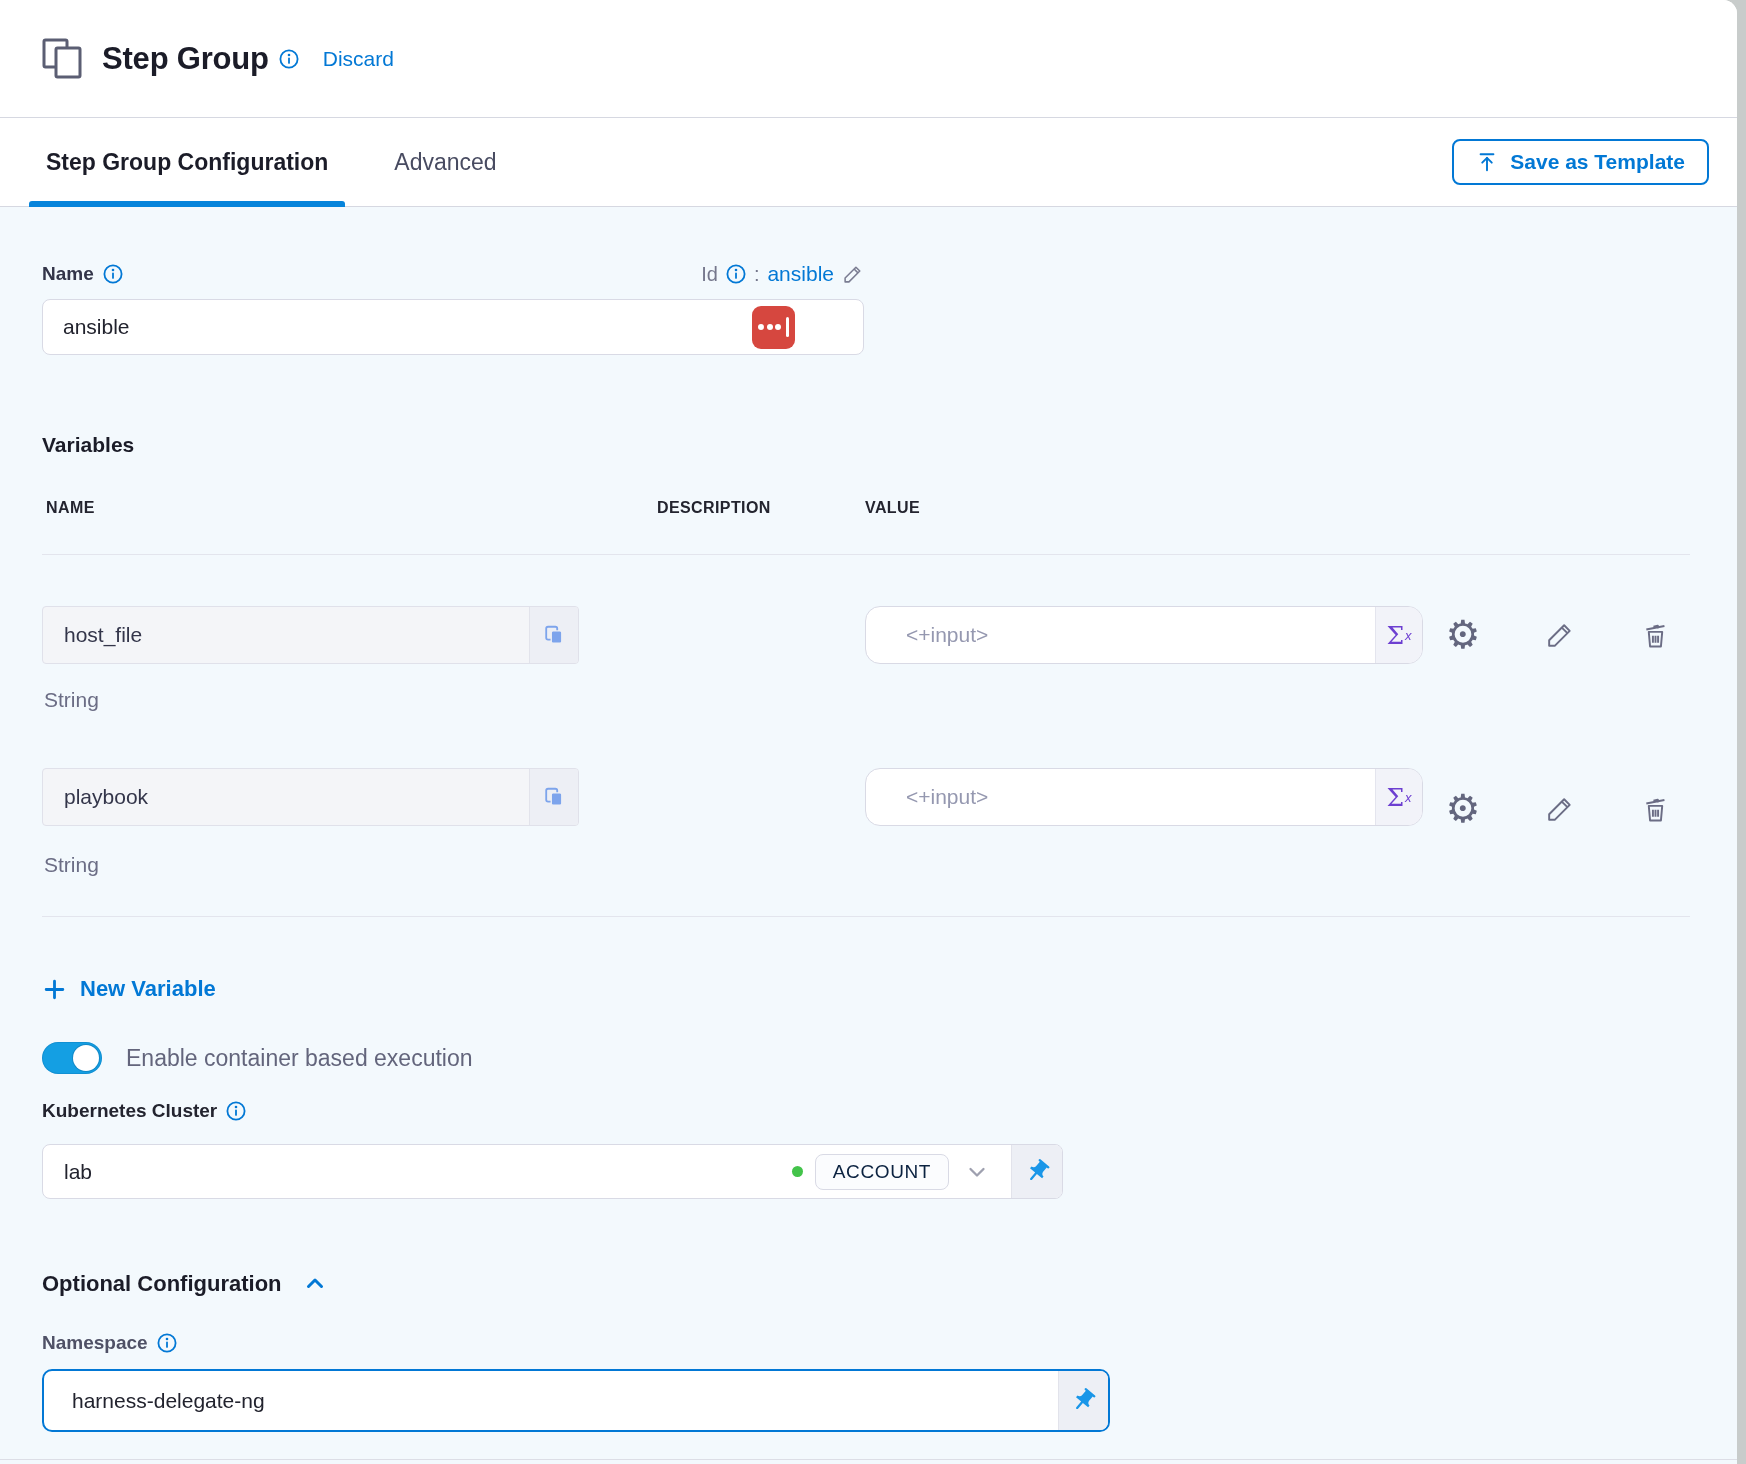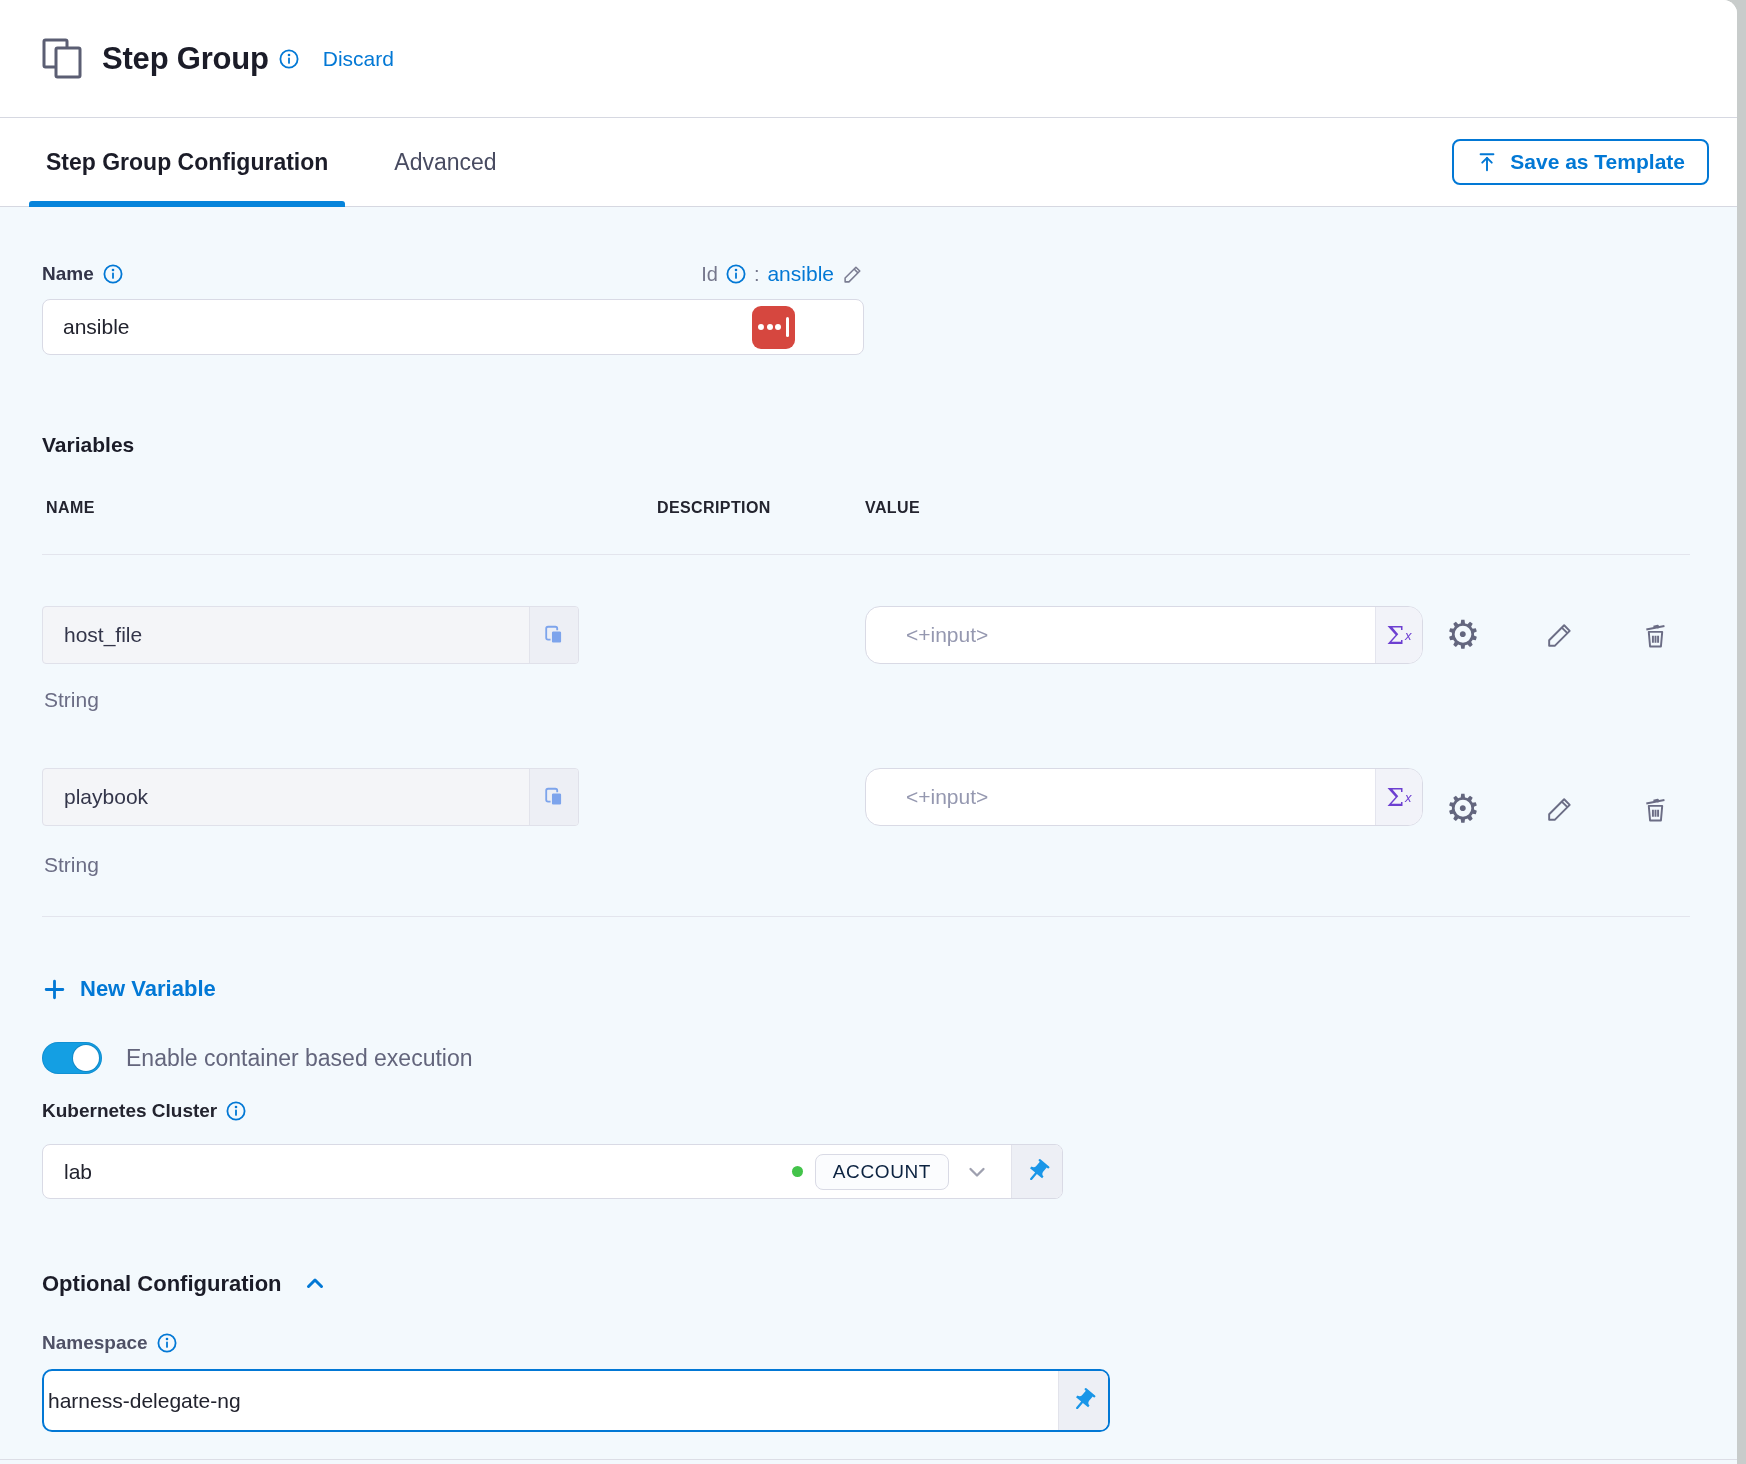--- a/index.html
+++ b/index.html
@@ -163,21 +163,21 @@
   .opt-head { margin-top:72px; display:flex; align-items:center; gap:21px; cursor:pointer; width:max-content; }
   .opt-head span { font-size:22px; font-weight:700; color:#1b1c28; }
   .opt-head svg { width:24px; height:24px; }
   .ns-label { margin-top:35px; font-size:19px; font-weight:600; color:#4f5166; display:flex; align-items:center; gap:9px; }
   .ns-group {
     margin-top:15px; width:1068px; height:63px; display:flex; overflow:hidden;
     border:2px solid var(--accent,#0278d5); border-radius:10px; background:#fff;
   }
   .ns-group input {
     flex:1; border:none; outline:none; font-size:21px; color:#22232e;
-    font-family:inherit; padding-left:4px; background:transparent; min-width:0;
+    font-family:inherit; padding-left:28px; background:transparent; min-width:0;
   }
   .ns-pin { width:50px; background:#edeff5; border-left:1px solid #e2e3eb; display:flex; align-items:center; justify-content:center; cursor:pointer; }
   .ns-pin svg { width:27px; height:27px; }
   .bottom-line { position:absolute; left:0; right:0; bottom:4px; height:1px; background:#dcdee6; }
 </style>
 </head>
 <body>
 
 <div class="panel">
 

